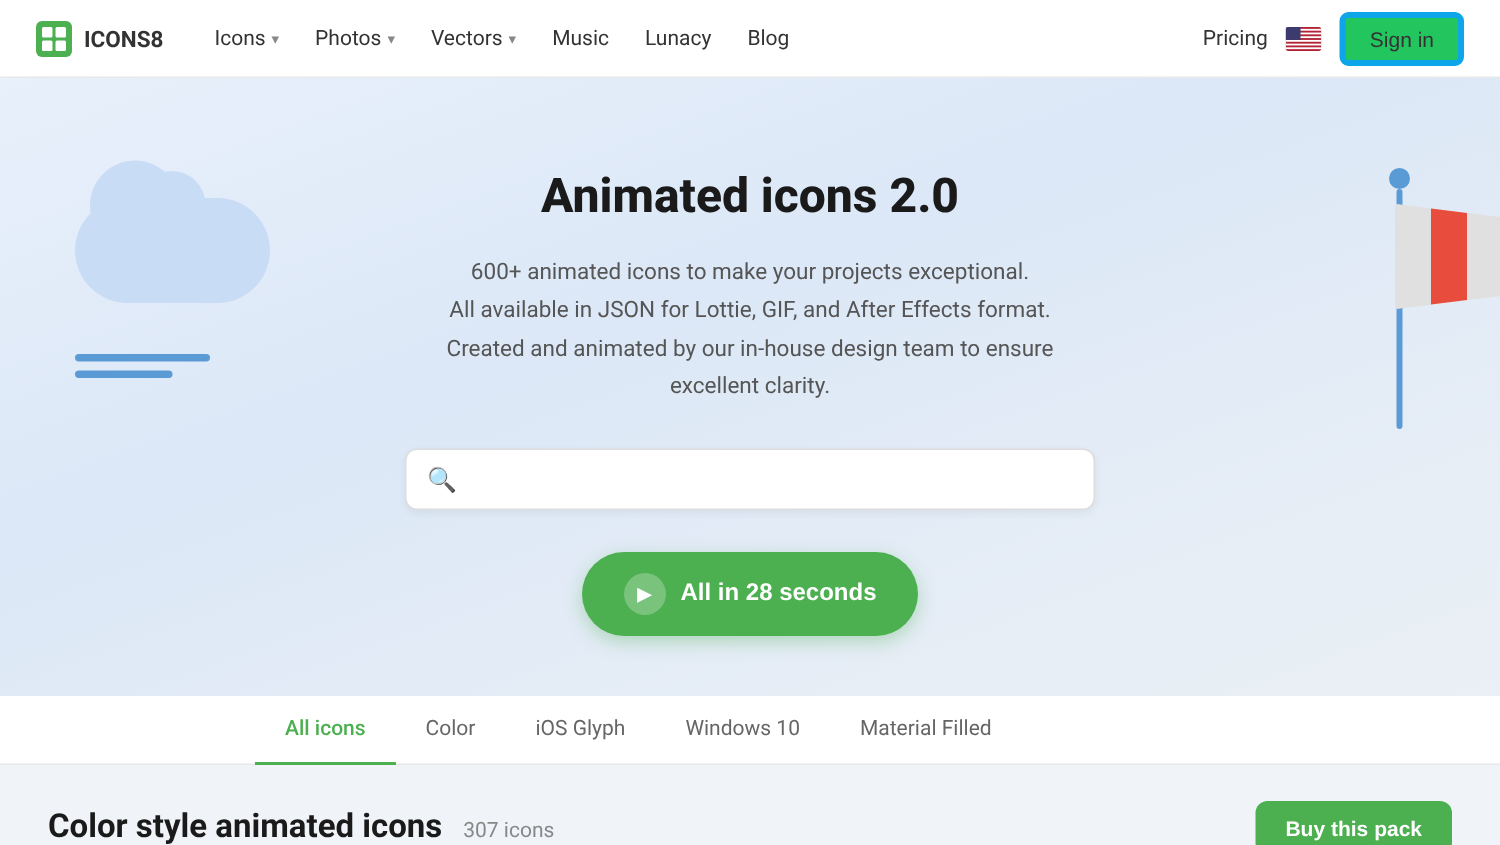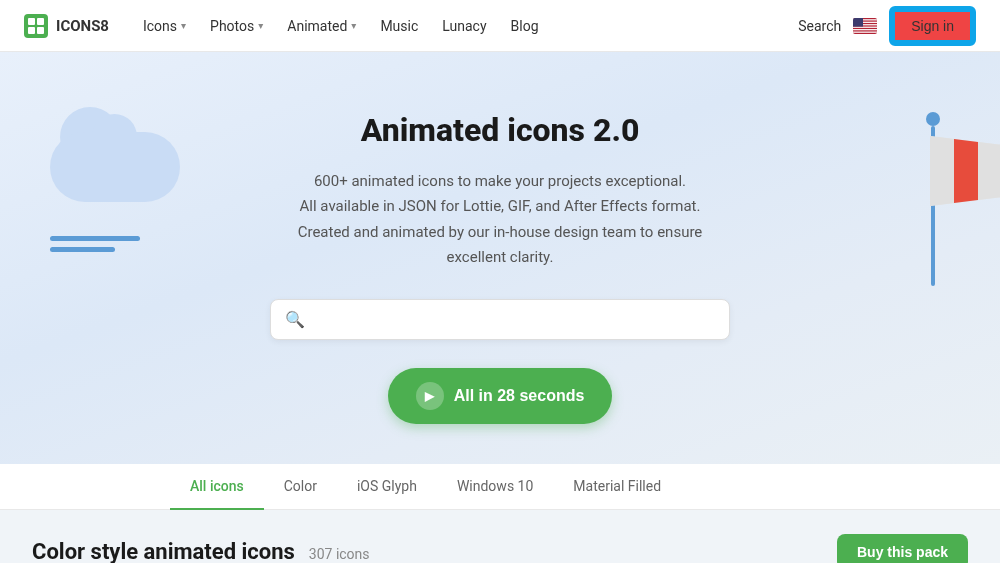--- a/index.html
+++ b/index.html
@@ -74,23 +74,23 @@
     .nav-pricing {
       font-size: 14px;
       color: #333;
       cursor: pointer;
     }
     .sign-in-btn {
       padding: 6px 16px;
       font-size: 14px;
       color: #333;
       cursor: pointer;
-      border: 6px solid #0ea5e9;
+      border: 4px solid #0ea5e9;
       border-radius: 6px;
-      background: #ef4444;
+      background: #22c55e;
     }
 
     
     .hero {
       background: linear-gradient(160deg, #e8f0fb 0%, #dce8f7 40%, #e4ecf6 70%, #eaf0f5 100%);
       padding: 60px 20px 40px;
       text-align: center;
       position: relative;
       overflow: hidden;
       min-height: 380px;
@@ -317,36 +317,36 @@
   <div class="nav-links">
     <a class="nav-item">
       <span>Icons</span>
       <span class="nav-chevron">▾</span>
     </a>
     <a class="nav-item">
       <span>Photos</span>
       <span class="nav-chevron">▾</span>
     </a>
     <a class="nav-item">
-      <span>Animated</span>
+      <span>Vectors</span>
       <span class="nav-chevron">▾</span>
     </a>
     <a class="nav-item">
       <span>Music</span>
     </a>
     <a class="nav-item">
       <span>Lunacy</span>
     </a>
     <a class="nav-item">
       <span>Blog</span>
     </a>
   </div>
 
   <div class="nav-right">
-    <span class="nav-pricing">Search</span>
+    <span class="nav-pricing">Pricing</span>
     <div class="us-flag">
       <svg width="24" height="16" viewBox="0 0 24 16">
         <rect width="24" height="16" fill="#B22234"></rect>
         <rect y="1.23" width="24" height="1.23" fill="#fff"></rect>
         <rect y="3.69" width="24" height="1.23" fill="#fff"></rect>
         <rect y="6.15" width="24" height="1.23" fill="#fff"></rect>
         <rect y="8.62" width="24" height="1.23" fill="#fff"></rect>
         <rect y="11.08" width="24" height="1.23" fill="#fff"></rect>
         <rect y="13.54" width="24" height="1.23" fill="#fff"></rect>
         <rect width="10" height="8.62" fill="#3C3B6E"></rect>

